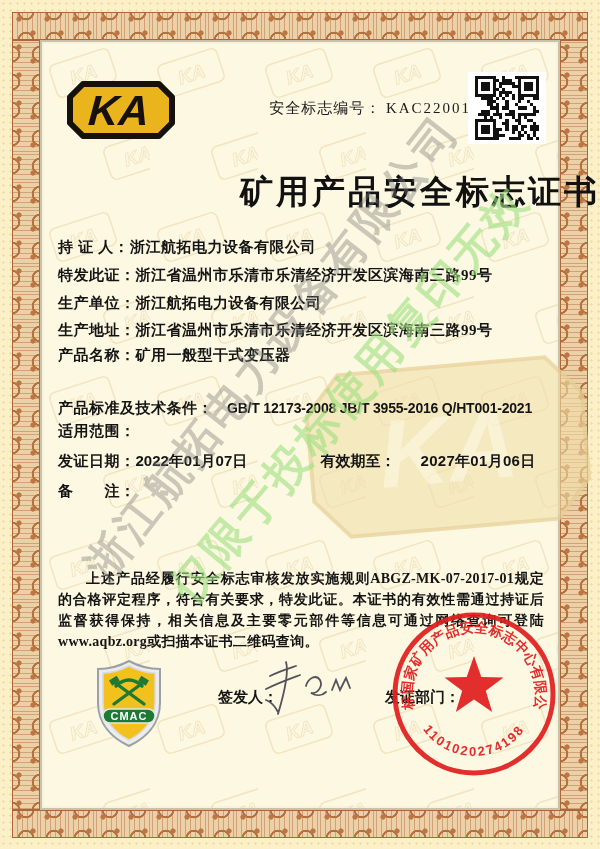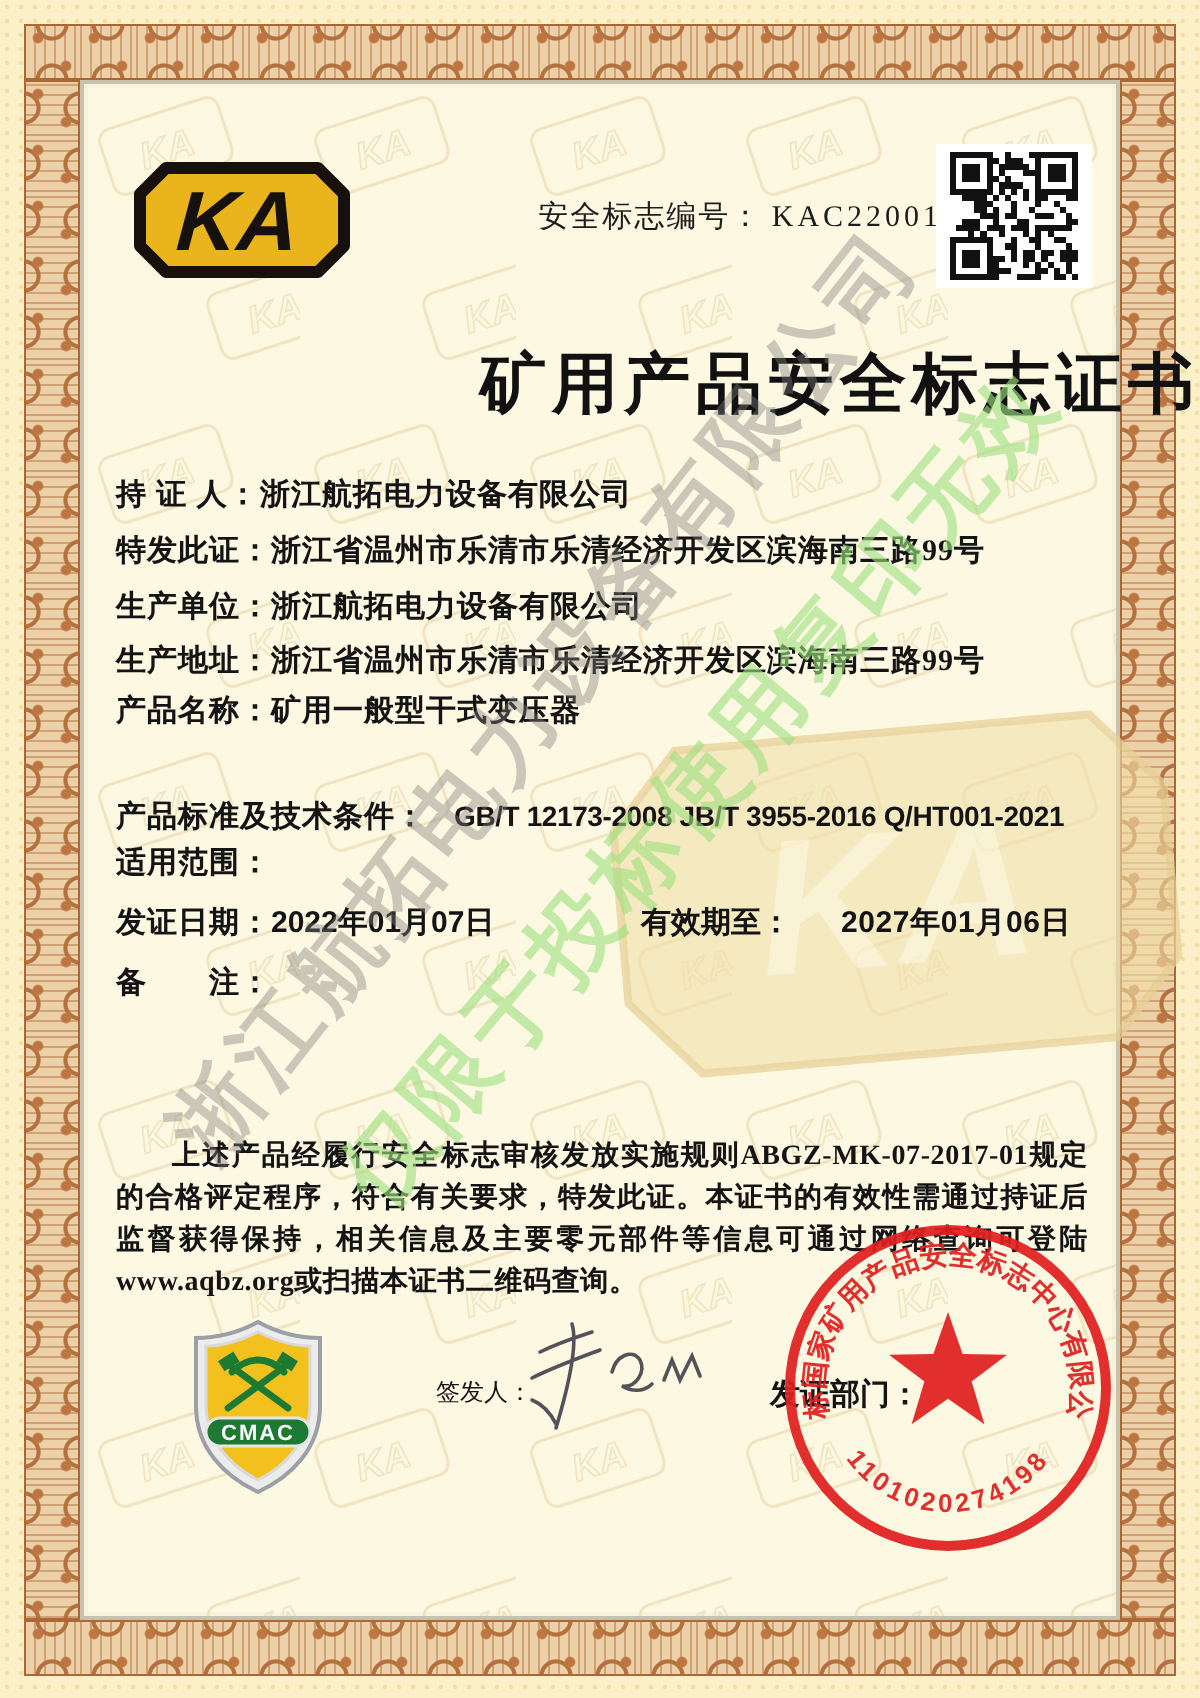--- a/index.html
+++ b/index.html
@@ -53,21 +53,21 @@
   .fvalue.kai{font-family:"Liberation Serif",serif;letter-spacing:.5px;}
   .fvalue.num{font-family:"Liberation Sans",sans-serif;letter-spacing:.3px;}
   .fvalue.std{font-size:14px;letter-spacing:-.2px;}
   .vblock{flex:none;width:170px;font-weight:bold;}
   .vlabel2{flex:none;width:100px;font-weight:bold;margin-left:15px;}
   .para{position:absolute;left:58px;top:568px;width:486px;z-index:5;
     font-family:"Liberation Serif",serif;font-weight:bold;font-size:14px;color:#141414;
     line-height:21px;text-indent:2em;text-align:justify;letter-spacing:.3px;}
   
   .cmac{position:absolute;left:94px;top:658px;z-index:5;}
-  .signer-label{position:absolute;left:218px;top:688px;font-size:12px;font-weight:normal;color:#141414;z-index:5;}
+  .signer-label{position:absolute;left:218px;top:688px;font-size:15px;font-weight:bold;color:#141414;z-index:5;}
   .signature{position:absolute;left:256px;top:656px;z-index:5;}
   .issuer-label{position:absolute;left:385px;top:688px;font-size:15px;font-weight:bold;color:#141414;z-index:5;}
   .seal{position:absolute;left:388px;top:608px;z-index:7;opacity:.93;}
   .seal-date{position:absolute;left:407px;top:722px;z-index:8;font-size:15px;font-weight:bold;color:#111;letter-spacing:.5px;}
 </style>
 </head>
 <body>
 
 <div class="page">
 

